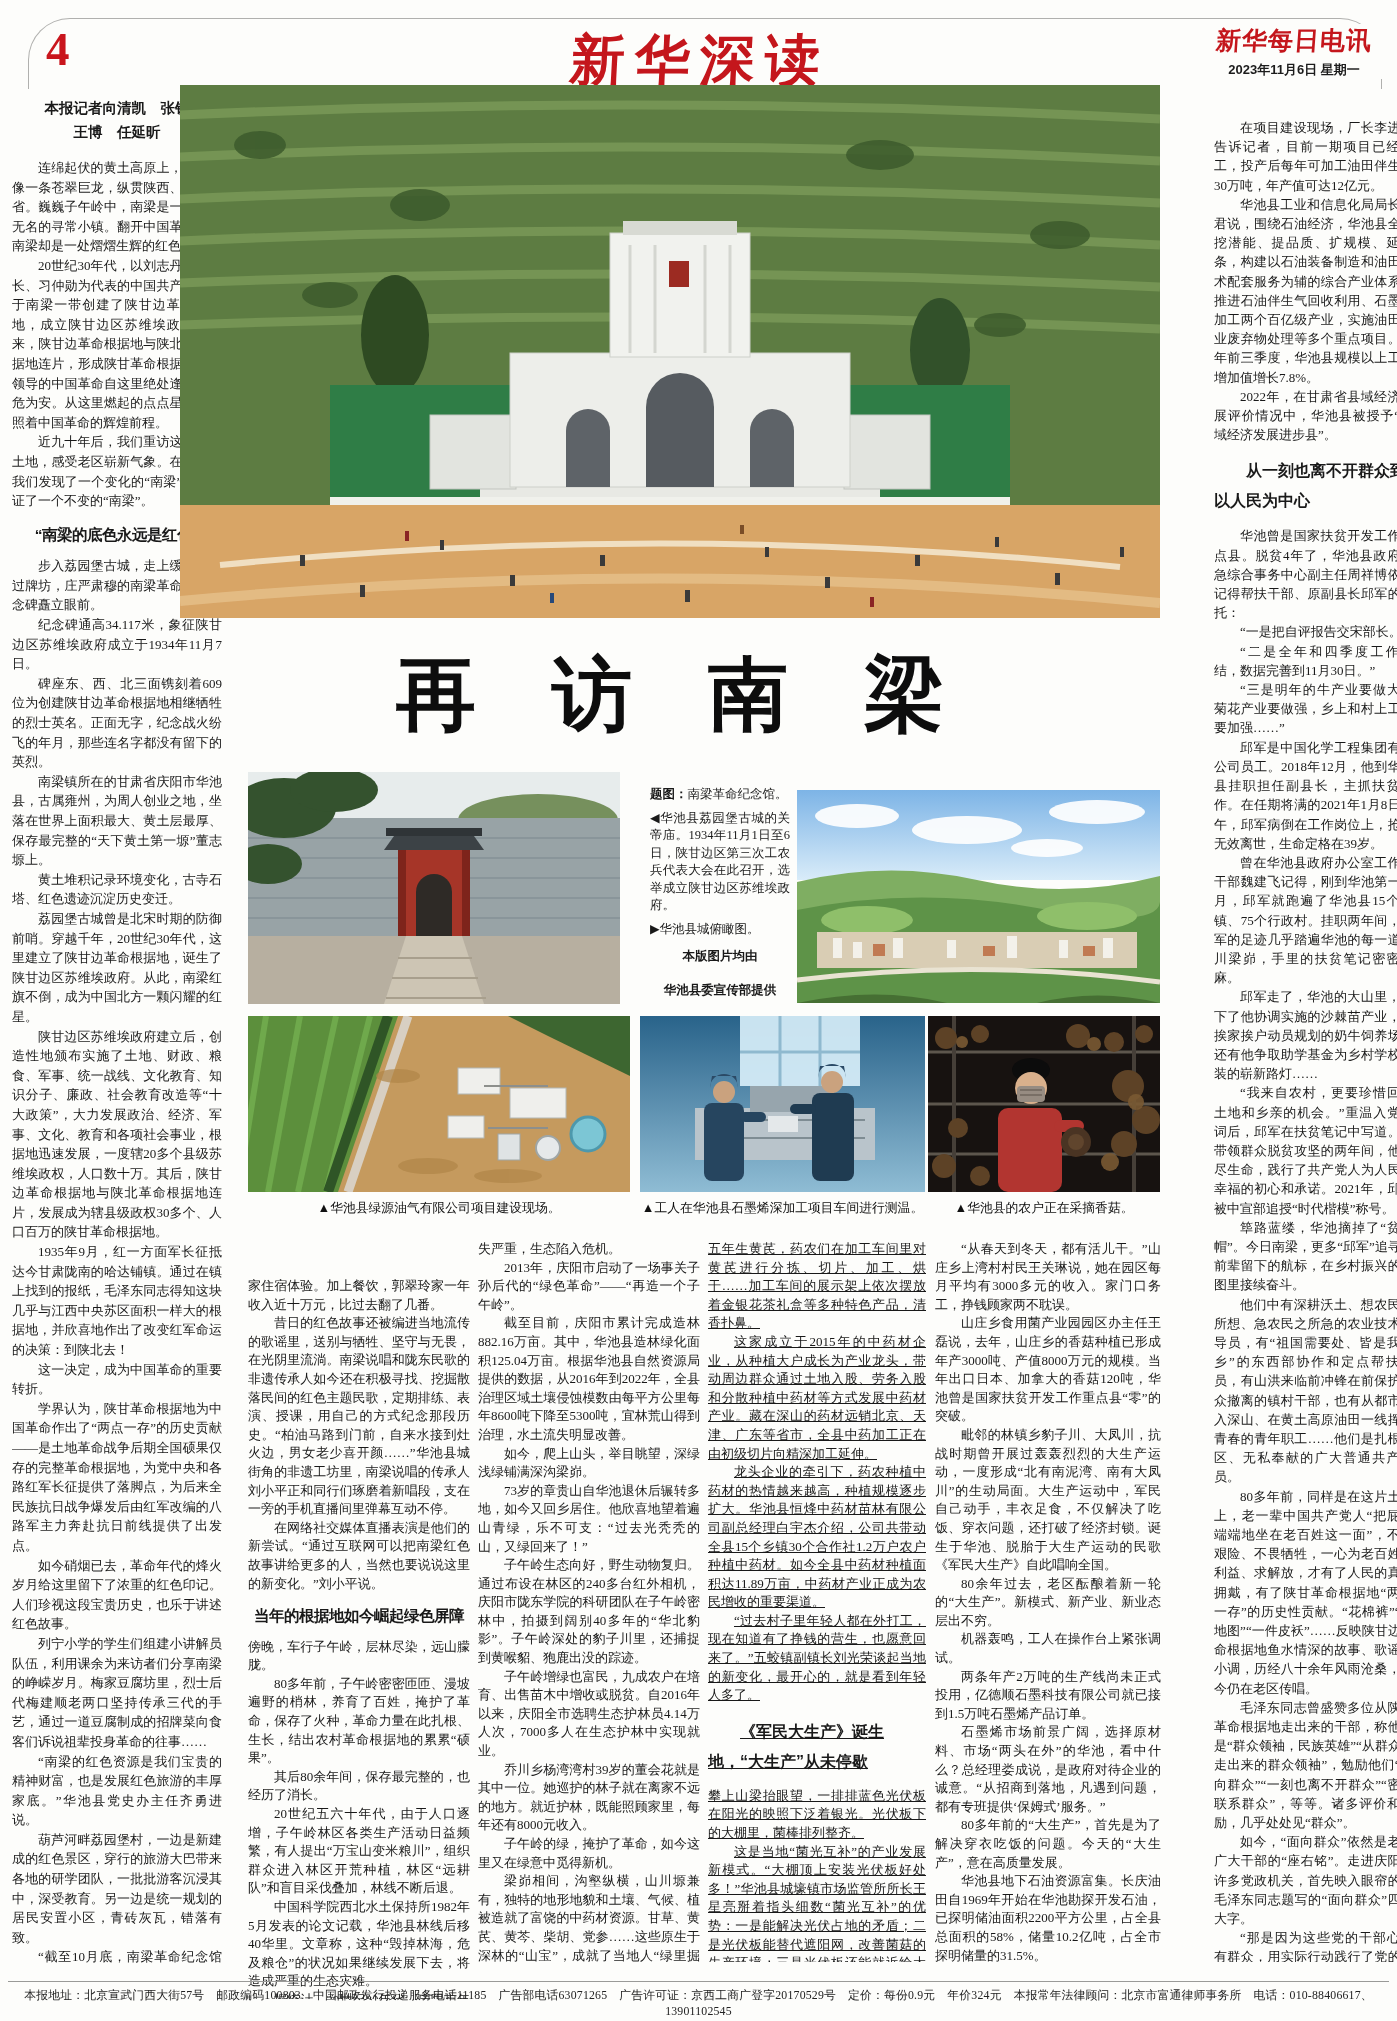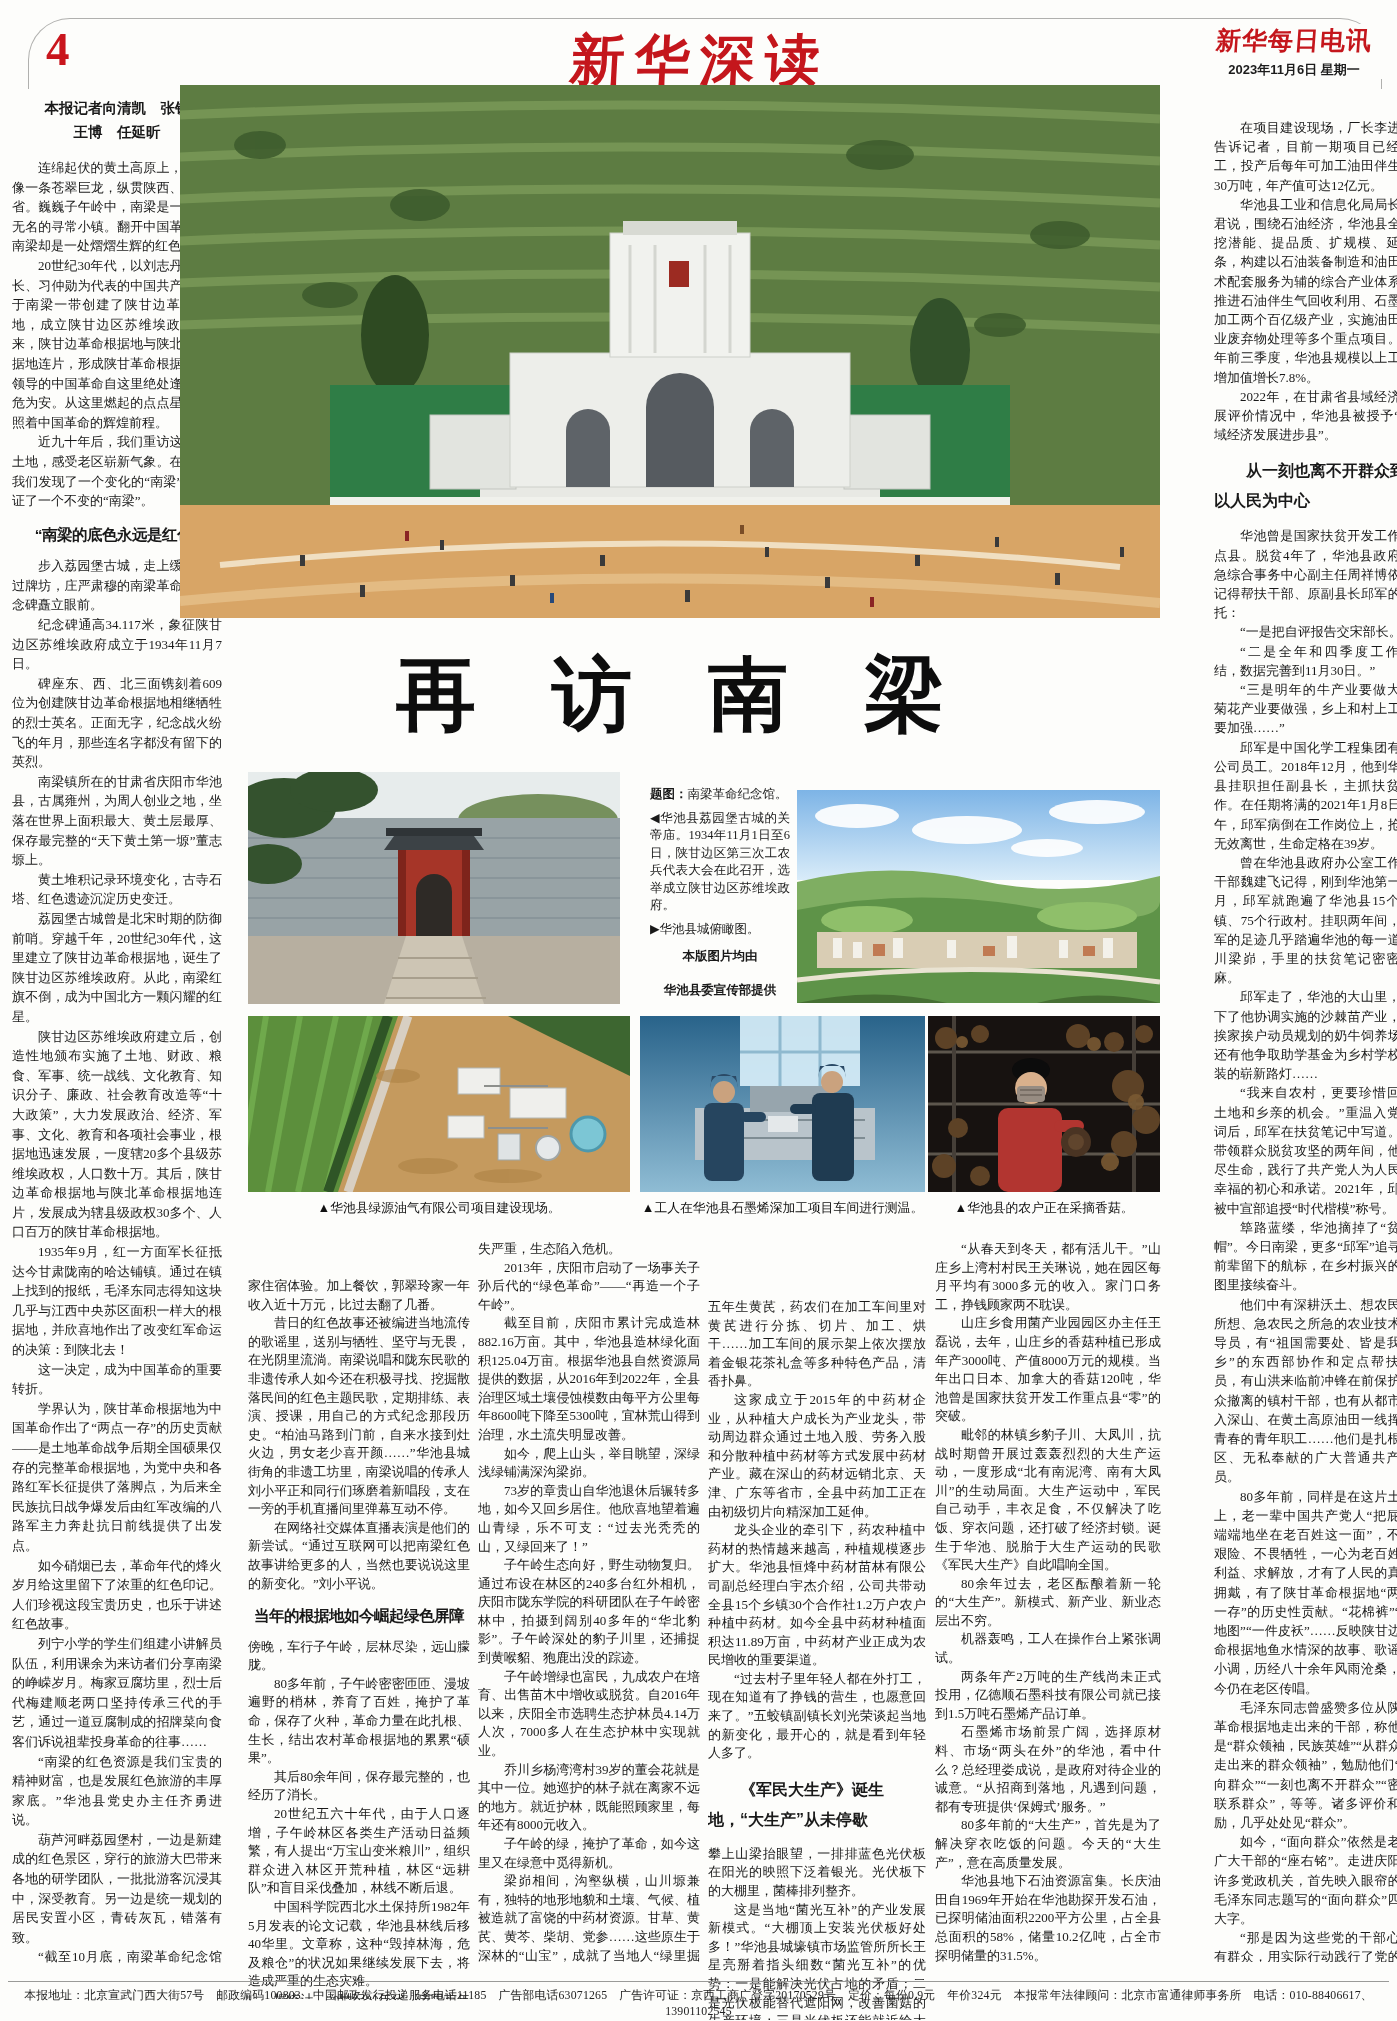--- a/index.html
+++ b/index.html
@@ -372,21 +372,21 @@
         <p>如今，爬上山头，举目眺望，深绿浅绿铺满深沟梁峁。</p>
         <p>73岁的章贵山自华池退休后辗转多地，如今又回乡居住。他欣喜地望着遍山青绿，乐不可支：“过去光秃秃的山，又绿回来了！”</p>
         <p>子午岭生态向好，野生动物复归。通过布设在林区的240多台红外相机，庆阳市陇东学院的科研团队在子午岭密林中，拍摄到阔别40多年的“华北豹影”。子午岭深处的豹子川里，还捕捉到黄喉貂、狍鹿出没的踪迹。</p>
         <p>子午岭增绿也富民，九成农户在培育、出售苗木中增收或脱贫。自2016年以来，庆阳全市选聘生态护林员4.14万人次，7000多人在生态护林中实现就业。</p>
         <p>乔川乡杨湾湾村39岁的董会花就是其中一位。她巡护的林子就在离家不远的地方。就近护林，既能照顾家里，每年还有8000元收入。</p>
         <p>子午岭的绿，掩护了革命，如今这里又在绿意中觅得新机。</p>
         <p>梁峁相间，沟壑纵横，山川塬兼有，独特的地形地貌和土壤、气候、植被造就了富饶的中药材资源。甘草、黄芪、黄芩、柴胡、党参……这些原生于深林的“山宝”，成就了当地人“绿里掘金”的新风尚。</p>
       </div>
   </div>
 
-  <div class="abs col col-mid cont-first" style="left:708px;top:1298px;width:218px;height:722px;">
+  <div class="abs col col-mid cont-first" style="left:708px;top:1240px;width:218px;height:722px;text-decoration:underline;">
     <div>
         <p>五年生黄芪，药农们在加工车间里对黄芪进行分拣、切片、加工、烘干……加工车间的展示架上依次摆放着金银花茶礼盒等多种特色产品，清香扑鼻。</p>
         <p>这家成立于2015年的中药材企业，从种植大户成长为产业龙头，带动周边群众通过土地入股、劳务入股和分散种植中药材等方式发展中药材产业。藏在深山的药材远销北京、天津、广东等省市，全县中药加工正在由初级切片向精深加工延伸。</p>
         <p>龙头企业的牵引下，药农种植中药材的热情越来越高，种植规模逐步扩大。华池县恒烽中药材苗林有限公司副总经理白宇杰介绍，公司共带动全县15个乡镇30个合作社1.2万户农户种植中药材。如今全县中药材种植面积达11.89万亩，中药材产业正成为农民增收的重要渠道。</p>
         <p>“过去村子里年轻人都在外打工，现在知道有了挣钱的营生，也愿意回来了。”五蛟镇副镇长刘光荣谈起当地的新变化，最开心的，就是看到年轻人多了。</p>
       </div>
     <div class="head-l">《军民大生产》诞生地，“大生产”从未停歇</div>
     <div>
         <p>攀上山梁抬眼望，一排排蓝色光伏板在阳光的映照下泛着银光。光伏板下的大棚里，菌棒排列整齐。</p>
         <p>这是当地“菌光互补”的产业发展新模式。“大棚顶上安装光伏板好处多！”华池县城壕镇市场监管所所长王星亮掰着指头细数“菌光互补”的优势：一是能解决光伏占地的矛盾；二是光伏板能替代遮阳网，改善菌菇的生产环境；三是光伏板还能就近给大棚供电。</p>

